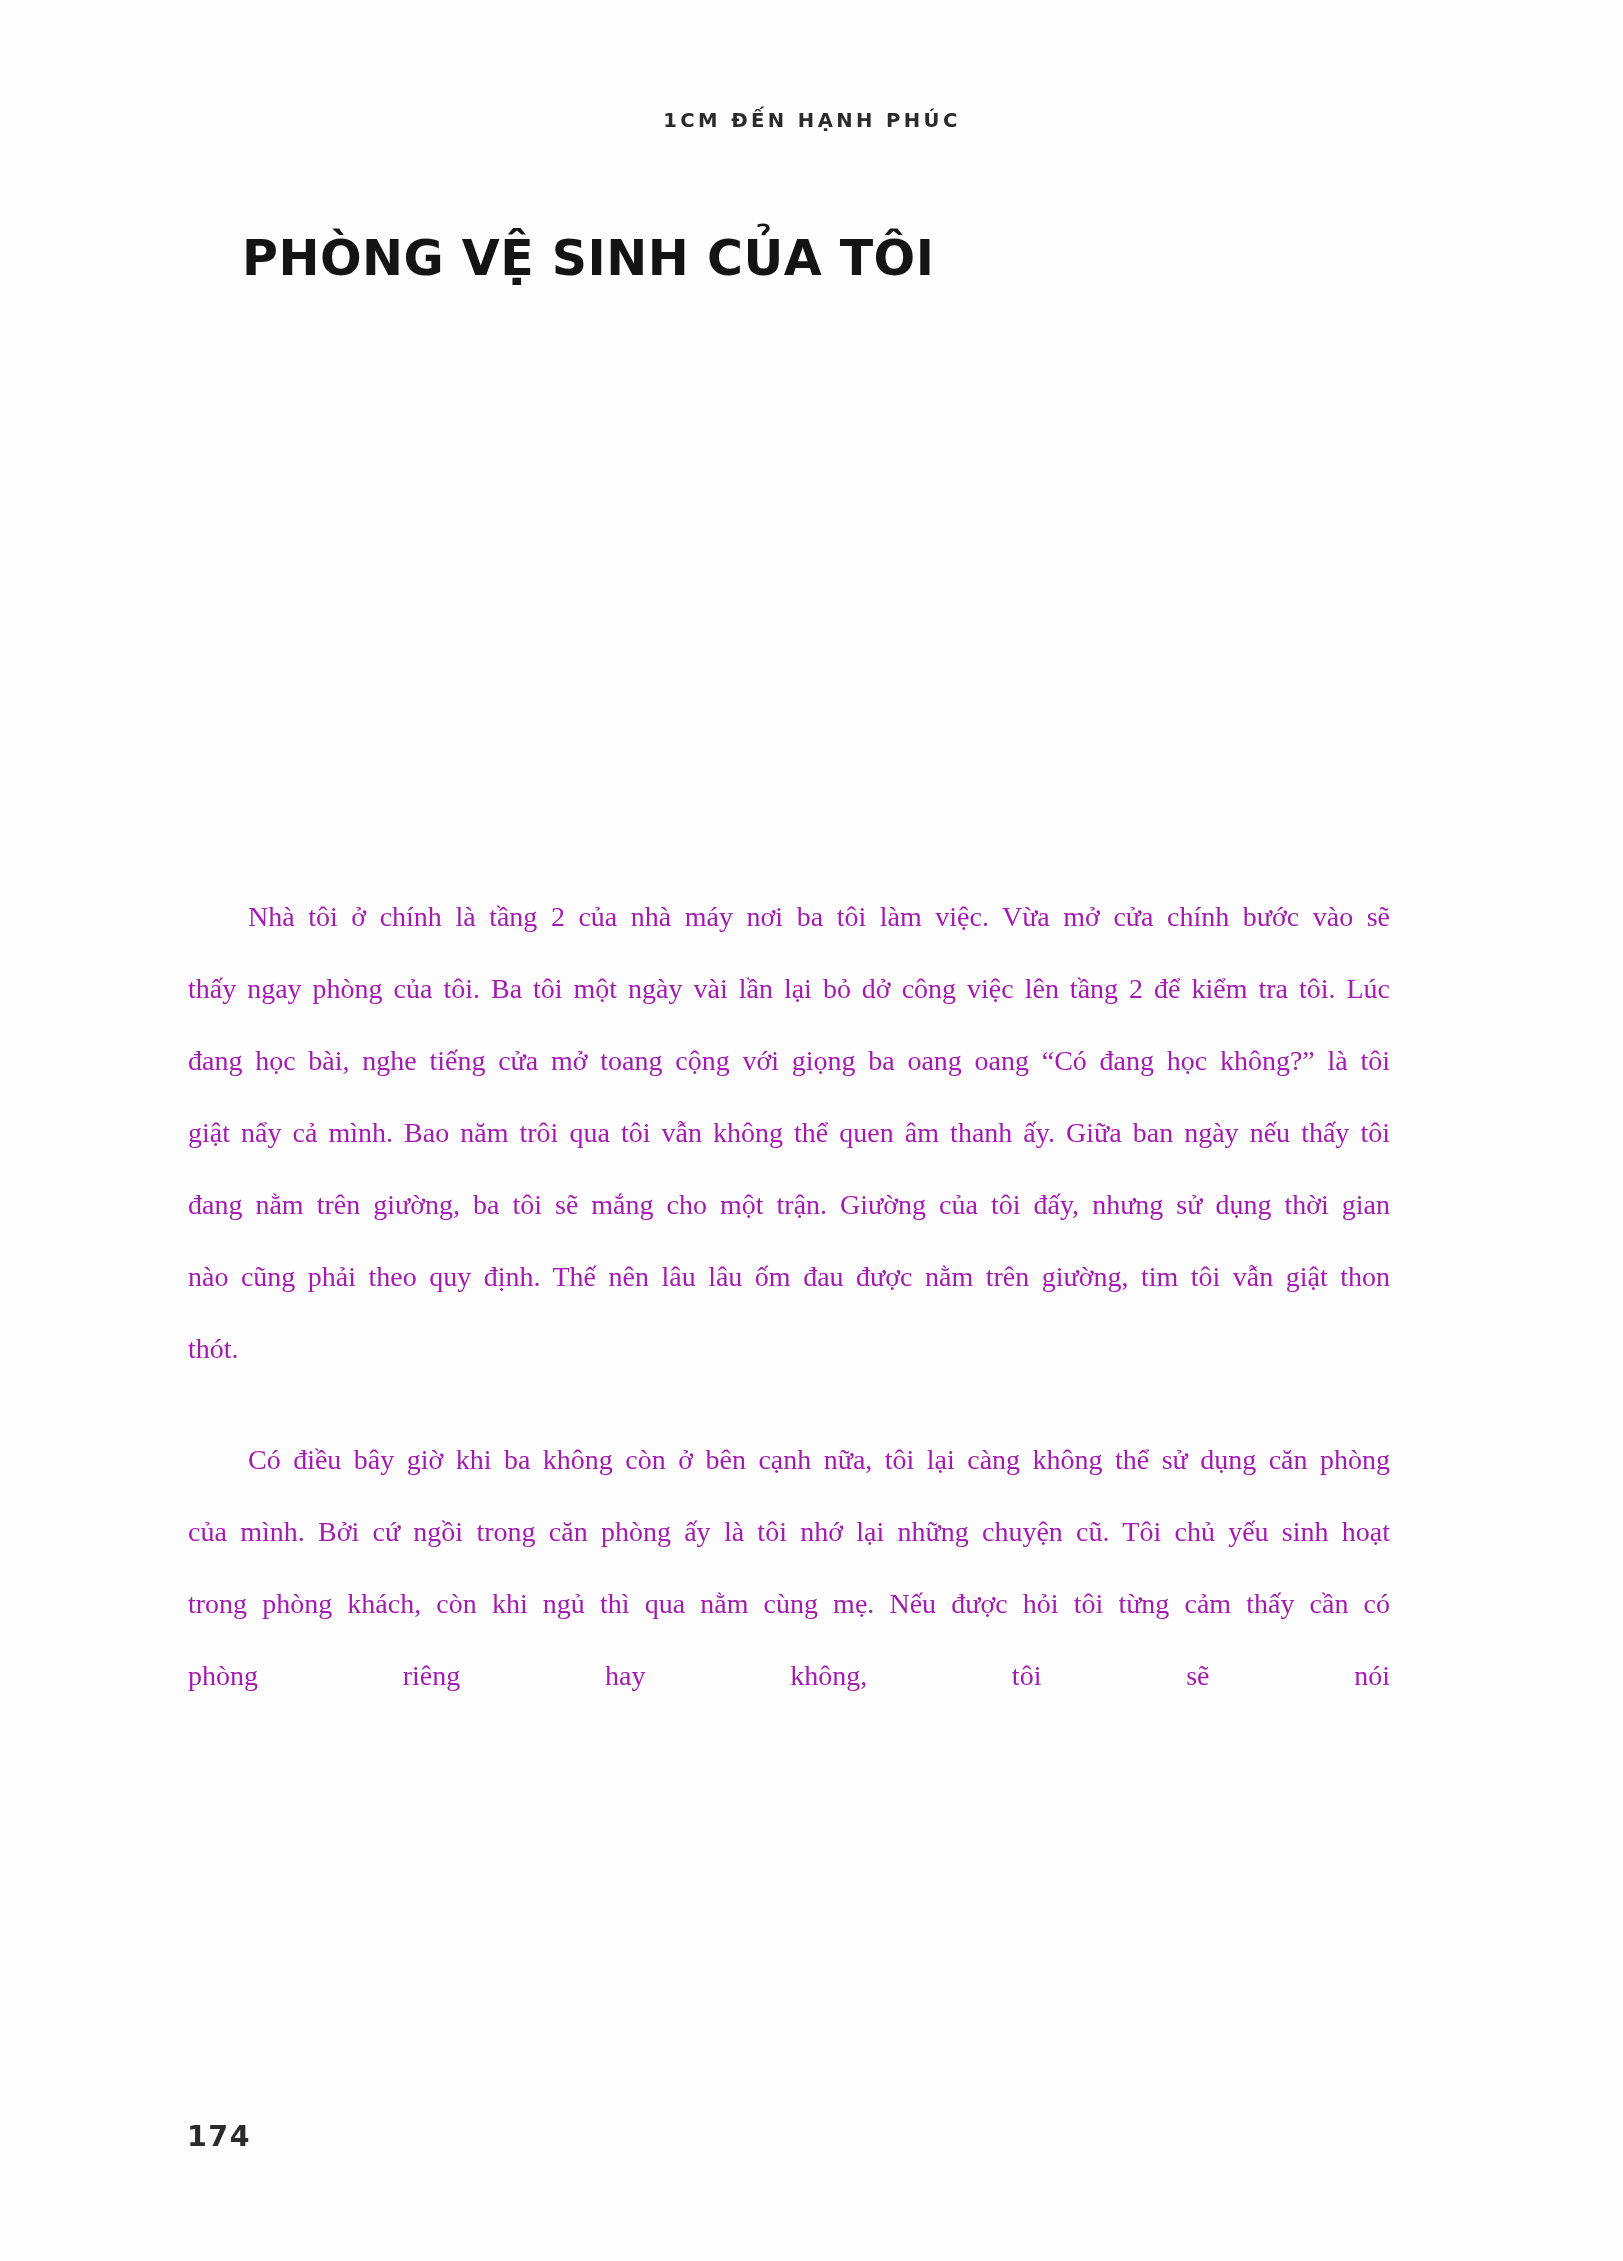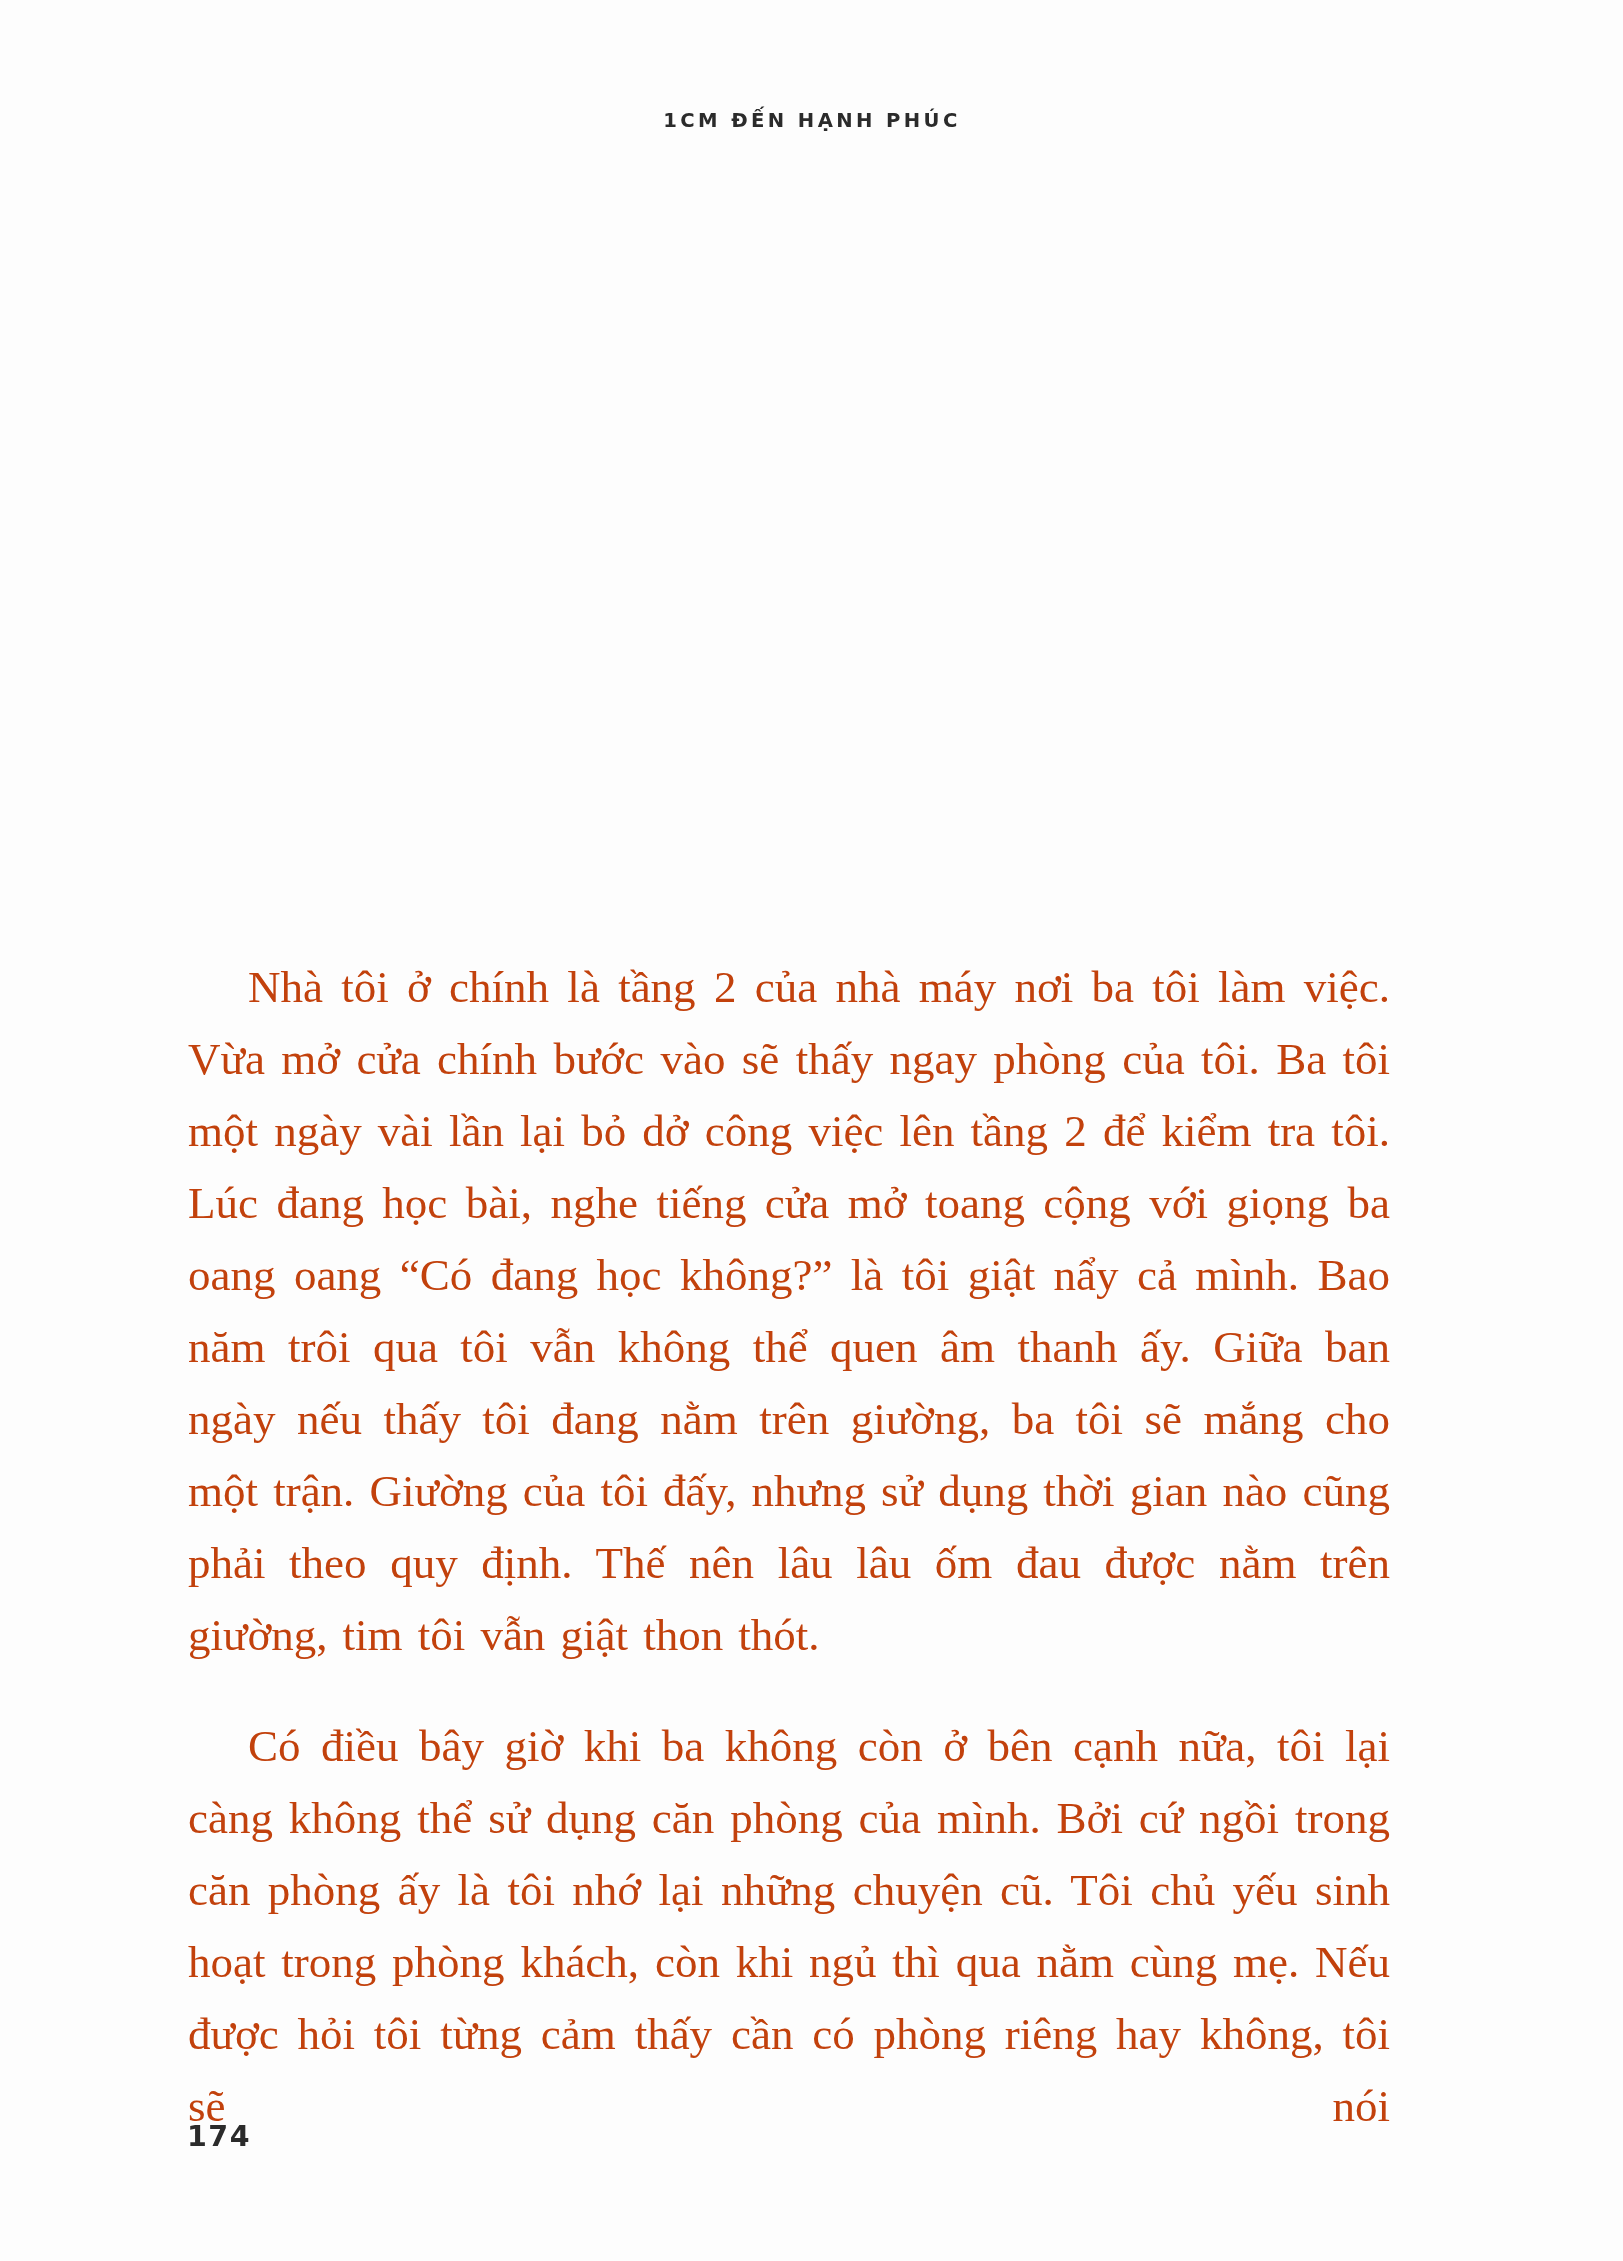--- a/index.html
+++ b/index.html
@@ -37,26 +37,26 @@
     left: 242px;
     font-family: "DejaVu Sans", sans-serif;
     font-weight: 700;
     font-size: 49px;
     letter-spacing: 0.5px;
     color: #141414;
     white-space: nowrap;
   }
   .body-text {
     position: absolute;
-    top: 951px;
+    top: 881px;
     left: 188px;
     width: 1202px;
-    font-size: 45px;
+    font-size: 28px;
     line-height: 72px;
-    color: #c2410c;
+    color: #a21caf;
   }
   .body-text p {
     margin: 0;
     text-align: justify;
     text-indent: 60px;
     word-spacing: 3.9px;
   }
   .body-text p + p {
     margin-top: 39px;
   }
@@ -75,20 +75,21 @@
     text-align: center;
   }
 </style>
 </head>
 <body>
 
 <div class="page">
 
   <div class="running-header">1CM ĐẾN HẠNH PHÚC</div>
 
+  <h1 class="chapter-title">PHÒNG VỆ SINH CỦA TÔI</h1>
 
   <div class="body-text">
     <p>Nhà tôi ở chính là tầng 2 của nhà máy nơi ba tôi làm việc. Vừa mở cửa chính bước vào sẽ thấy ngay phòng của tôi. Ba tôi một ngày vài lần lại bỏ dở công việc lên tầng 2 để kiểm tra tôi. Lúc đang học bài, nghe tiếng cửa mở toang cộng với giọng ba oang oang “Có đang học không?” là tôi giật nẩy cả mình. Bao năm trôi qua tôi vẫn không thể quen âm thanh ấy. Giữa ban ngày nếu thấy tôi đang nằm trên giường, ba tôi sẽ mắng cho một trận. Giường của tôi đấy, nhưng sử dụng thời gian nào cũng phải theo quy định. Thế nên lâu lâu ốm đau được nằm trên giường, tim tôi vẫn giật thon thót.</p>
     <p class="continues">Có điều bây giờ khi ba không còn ở bên cạnh nữa, tôi lại càng không thể sử dụng căn phòng của mình. Bởi cứ ngồi trong căn phòng ấy là tôi nhớ lại những chuyện cũ. Tôi chủ yếu sinh hoạt trong phòng khách, còn khi ngủ thì qua nằm cùng mẹ. Nếu được hỏi tôi từng cảm thấy cần có phòng riêng hay không, tôi sẽ nói</p>
   </div>
 
   <div class="page-number">174</div>
 
 </div>
 

